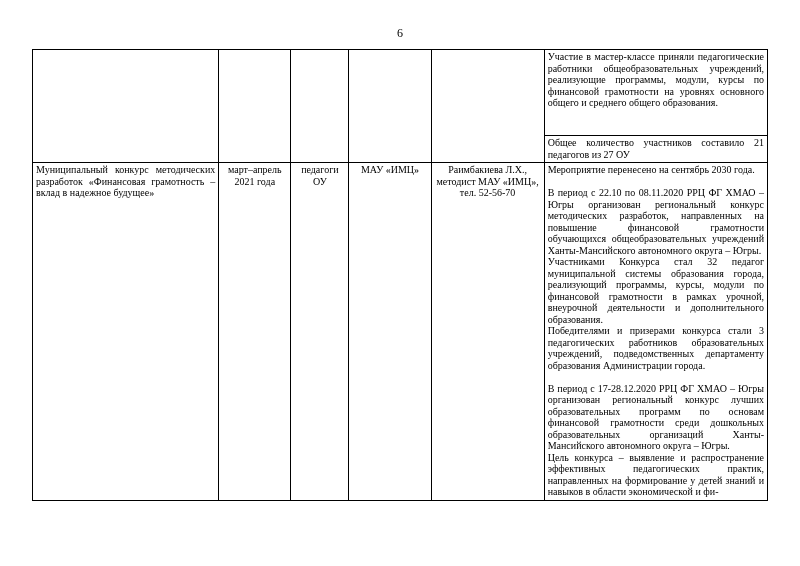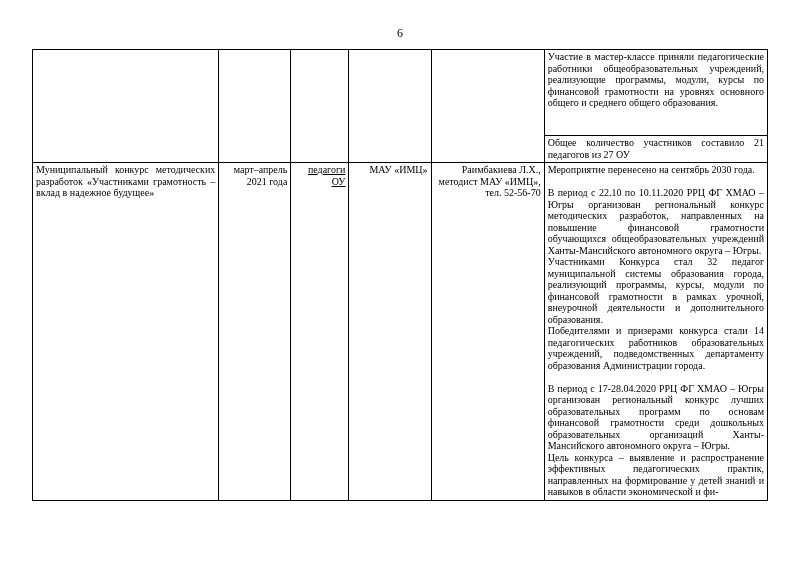--- a/index.html
+++ b/index.html
@@ -29,28 +29,28 @@
   table.doc td {
     border: 1px solid #000000;
     vertical-align: top;
     padding: 1px 3px 2px 3px;
     font-size: 10px;
     line-height: 11.5px;
     overflow: hidden;
   }
   .c1 { width: 186px; }
   .c2 { width: 72px; }
-  .c3 { width: 58px; text-decoration: underline; }
+  .c3 { width: 58px; }
   .c4 { width: 82px; }
   .c5 { width: 113px; }
   .c6 { width: 223px; }
   tr.row-cont-a td { height: 86px; }
   tr.row-cont-b td { height: 22px; }
   .just { text-align: justify; text-justify: inter-word; }
-  .center { text-align: right; }
+  .center { text-align: center; }
   .para { text-align: justify; text-justify: inter-word; }
   .gap-top { margin-top: 11.5px; }
 </style>
 </head>
 <body>
 
 <div class="page">
 
   <div class="page-number">6</div>
 
@@ -76,38 +76,38 @@
       </td>
     </tr>
     <tr class="row-cont-b">
       <td class="c6">
         <div class="para">Общее количество участников составило 21 педагогов из 27 ОУ</div>
       </td>
     </tr>
 
     <tr class="row-main">
       <td class="c1">
-        <div class="just">Муниципальный конкурс методических разработок «Участниками грамотность – вклад в надежное будущее»</div>
+        <div class="just">Муниципальный конкурс методических разработок «Финансовая грамотность – вклад в надежное будущее»</div>
       </td>
       <td class="c2 center">
         <div>март–апрель 2021 года</div>
       </td>
       <td class="c3 center">
         <div>педагоги ОУ</div>
       </td>
       <td class="c4 center">
         <div>МАУ «ИМЦ»</div>
       </td>
       <td class="c5 center">
         <div>Раимбакиева Л.Х., методист МАУ «ИМЦ», тел. 52-56-70</div>
       </td>
       <td class="c6">
         <div class="para">Мероприятие перенесено на сентябрь 2030 года.</div>
-        <div class="para gap-top">В период с 22.10 по 10.11.2020 РРЦ ФГ ХМАО – Югры организован региональный конкурс методических разработок, направленных на повышение финансовой грамотности обучающихся общеобразовательных учреждений Ханты-Мансийского автономного округа – Югры.</div>
+        <div class="para gap-top">В период с 22.10 по 08.11.2020 РРЦ ФГ ХМАО – Югры организован региональный конкурс методических разработок, направленных на повышение финансовой грамотности обучающихся общеобразовательных учреждений Ханты-Мансийского автономного округа – Югры.</div>
         <div class="para">Участниками Конкурса стал 32 педагог муниципальной системы образования города, реализующий программы, курсы, модули по финансовой грамотности в рамках урочной, внеурочной деятельности  и дополнительного образования.</div>
-        <div class="para">Победителями и призерами конкурса стали 14 педагогических работников образовательных учреждений, подведомственных департаменту образования Администрации города.</div>
-        <div class="para gap-top">В период с 17-28.04.2020 РРЦ ФГ ХМАО – Югры организован региональный конкурс лучших образовательных программ по основам финансовой грамотности среди дошкольных образовательных организаций Ханты-Мансийского автономного округа – Югры.</div>
+        <div class="para">Победителями и призерами конкурса стали 3 педагогических работников образовательных учреждений, подведомственных департаменту образования Администрации города.</div>
+        <div class="para gap-top">В период с 17-28.12.2020 РРЦ ФГ ХМАО – Югры организован региональный конкурс лучших образовательных программ по основам финансовой грамотности среди дошкольных образовательных организаций Ханты-Мансийского автономного округа – Югры.</div>
         <div class="para">Цель конкурса – выявление и распространение эффективных педагогических практик, направленных на формирование у детей знаний и навыков в области экономической и фи-</div>
       </td>
     </tr>
   </tbody>
     </table>
 </div>
 
 </body></html>

